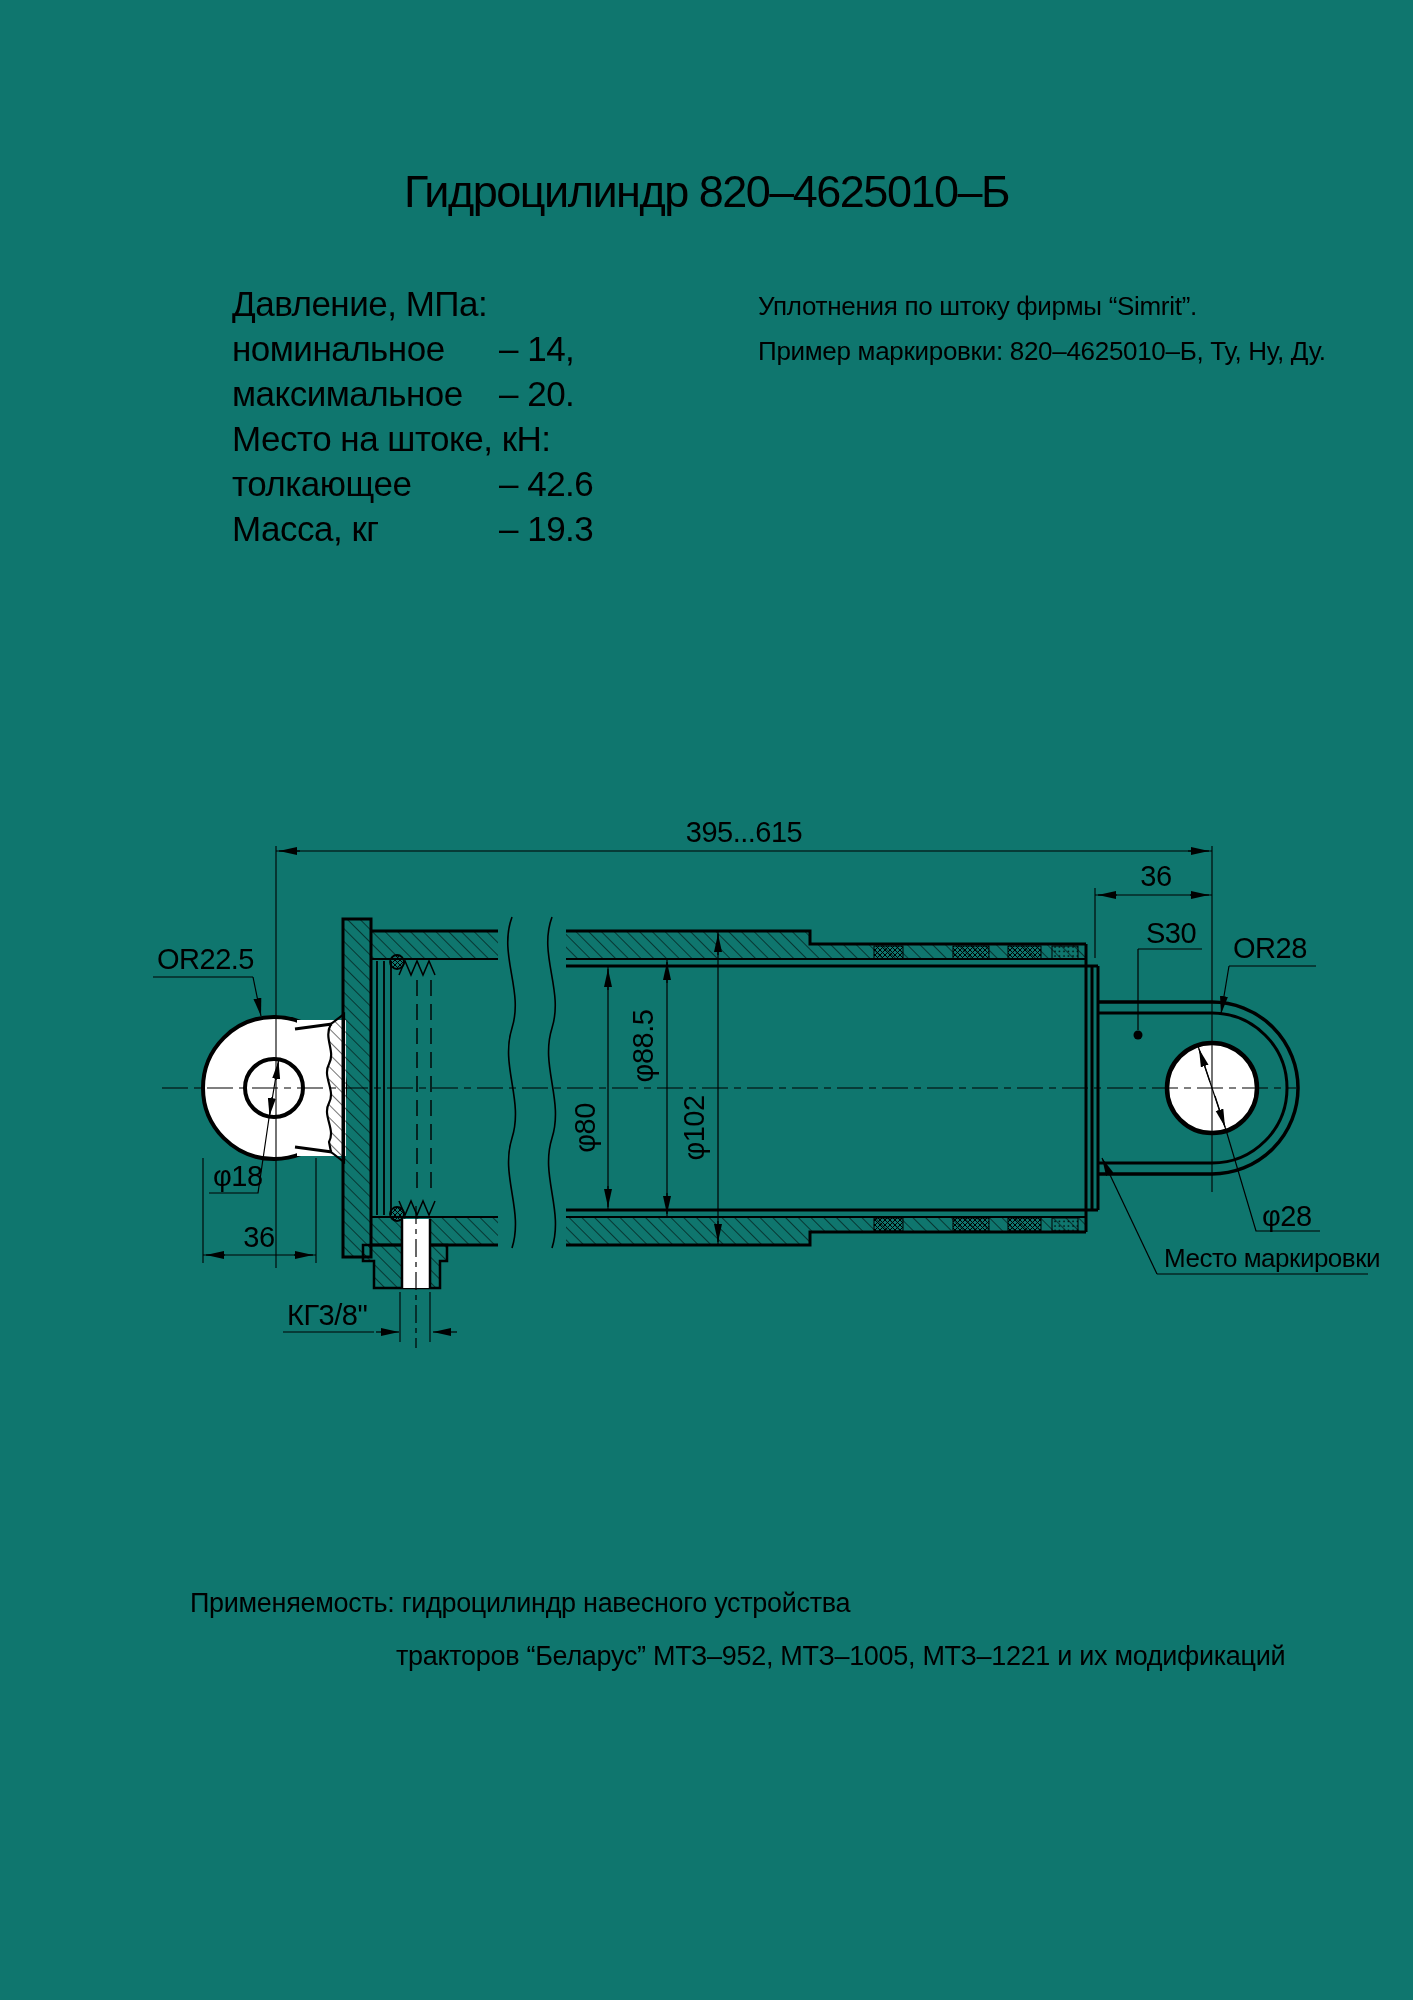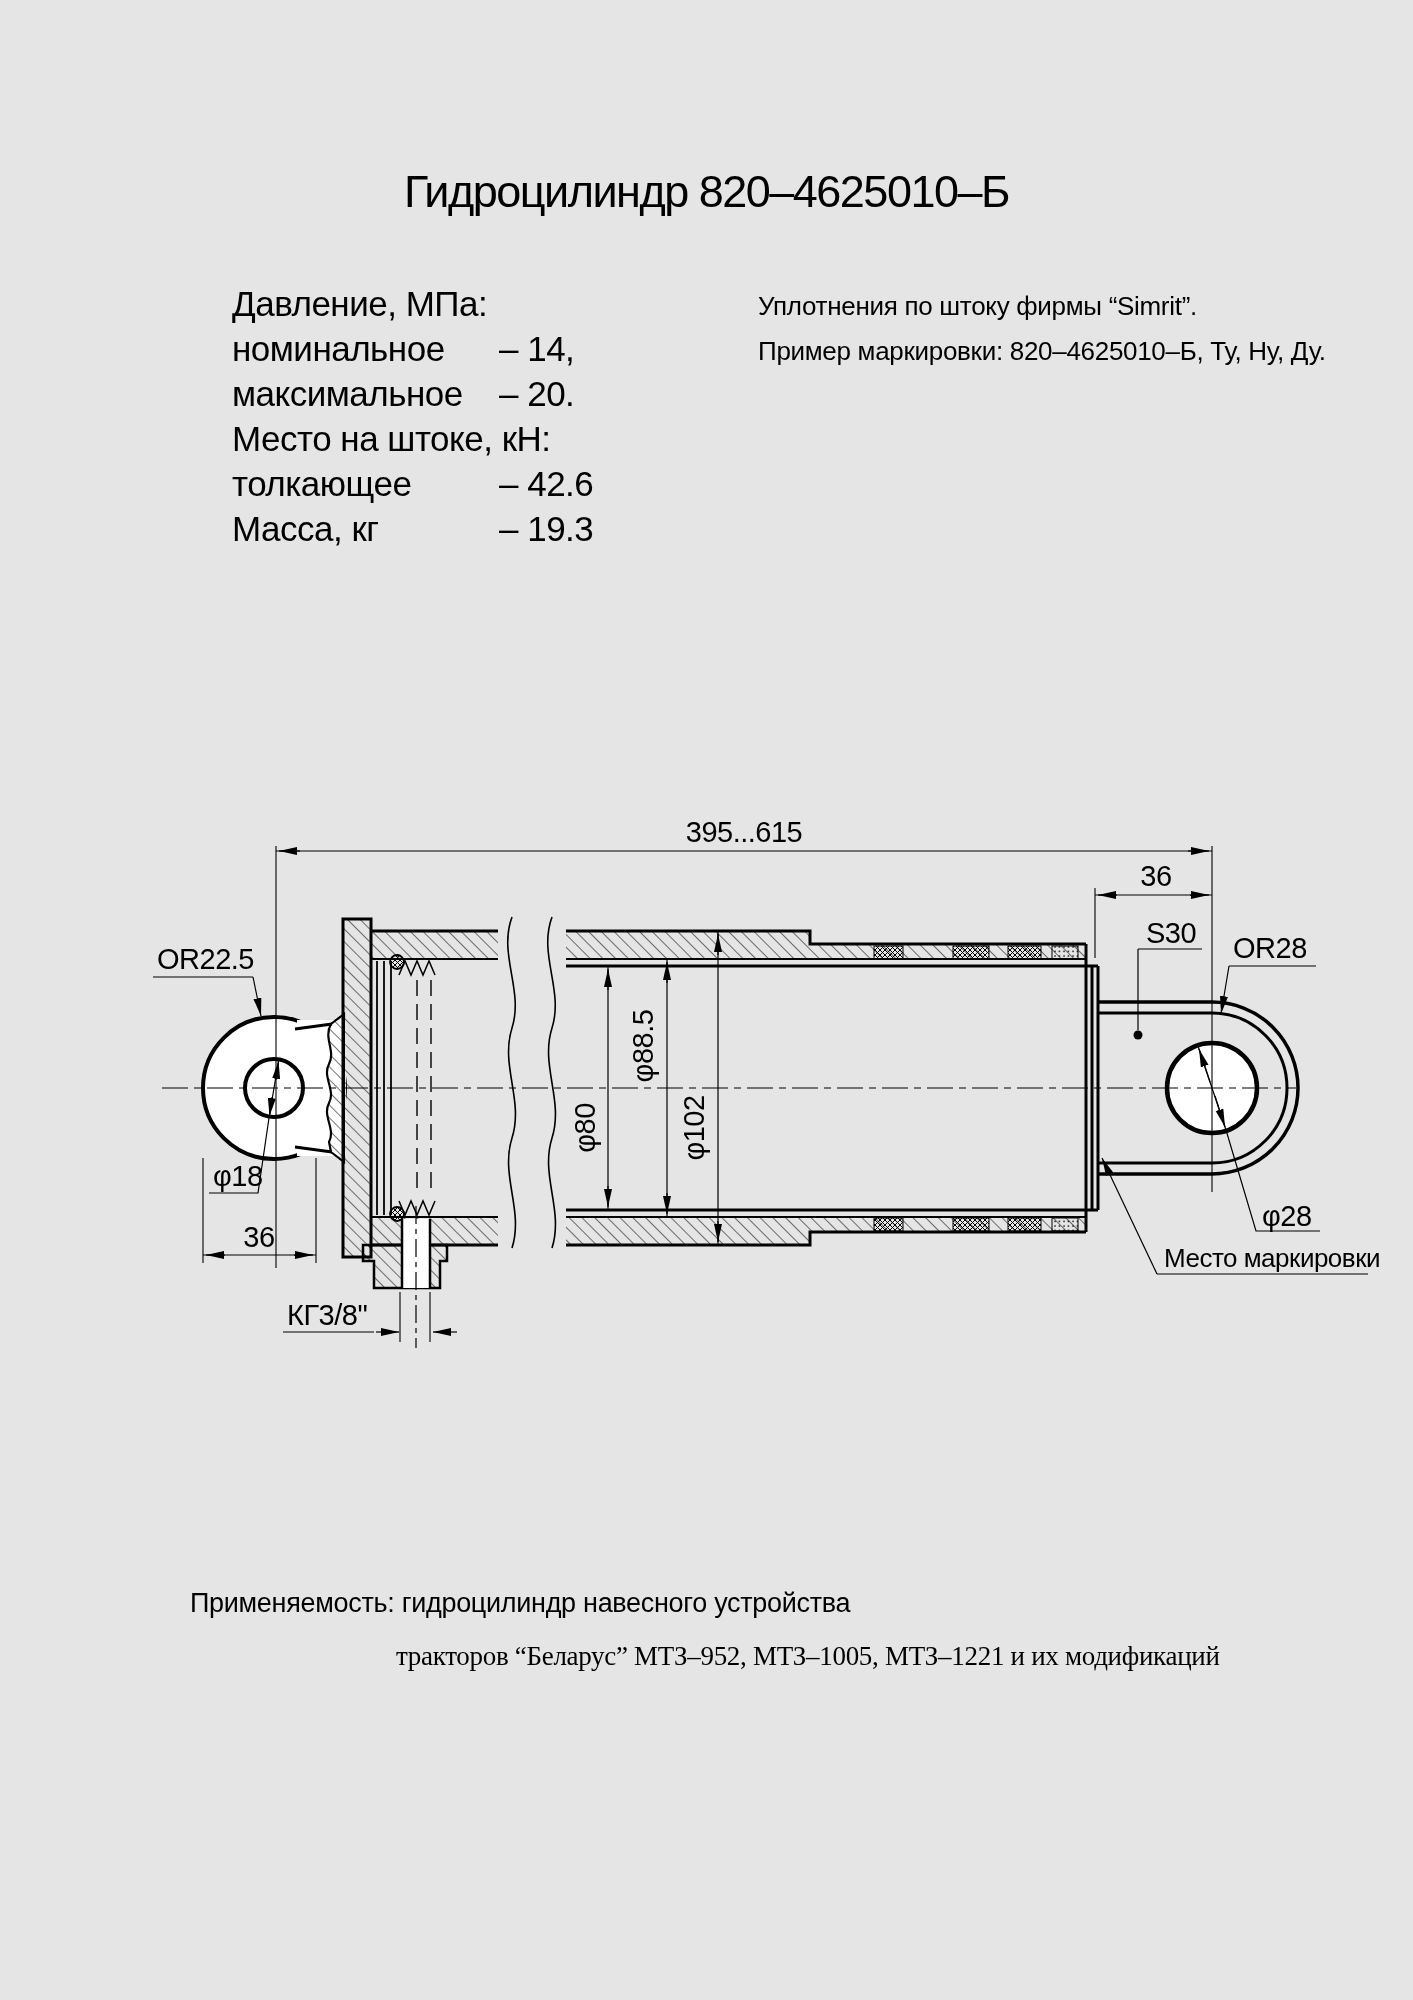--- a/index.html
+++ b/index.html
@@ -1,26 +1,26 @@
 <!DOCTYPE html>
 <html><head>
 <meta charset="utf-8">
 <style>
   html,body{margin:0;padding:0;background:#fff;}
-  .page{position:relative;width:1413px;height:2000px;background:#e5e5e5;overflow:hidden;
+  .page{position:relative;width:1413px;height:2000px;background:#0f766e;overflow:hidden;
         font-family:"Liberation Sans",sans-serif;color:#000;}
   .title{position:absolute;left:0;right:0;top:166px;margin:0;text-align:center;
          font-size:45px;font-weight:normal;letter-spacing:-1.5px;}
   .specs{position:absolute;left:232px;top:284px;font-size:35px;letter-spacing:-0.5px;}
   .srow{position:relative;height:45px;width:400px;}
   .slabel{position:absolute;left:0;top:0;white-space:nowrap;}
   .sval{position:absolute;left:241px;top:0;white-space:nowrap;margin-left:26px;}
   .notes{position:absolute;left:758px;top:284px;font-size:26px;letter-spacing:-0.3px;line-height:45px;white-space:nowrap;}
   .app1{position:absolute;left:190px;top:1588px;font-size:27px;letter-spacing:-0.3px;white-space:nowrap;text-align:right;}
-  .app2{position:absolute;left:396px;top:1641px;font-size:27px;letter-spacing:-0.3px;white-space:nowrap;font-family:Liberation Serif, serif;}
+  .app2{position:absolute;left:396px;top:1641px;font-size:27px;letter-spacing:-0.3px;white-space:nowrap;}
   svg.drawing{position:absolute;left:0;top:0;}
   svg text{font-family:"Liberation Sans",sans-serif;fill:#000;font-size:29px;letter-spacing:-0.5px;}
   svg text.small{font-size:26px;}
 </style>
 </head>
 <body>
 
 <div class="page">
 
   <h1 class="title">Гидроцилиндр 820–4625010–Б</h1>

